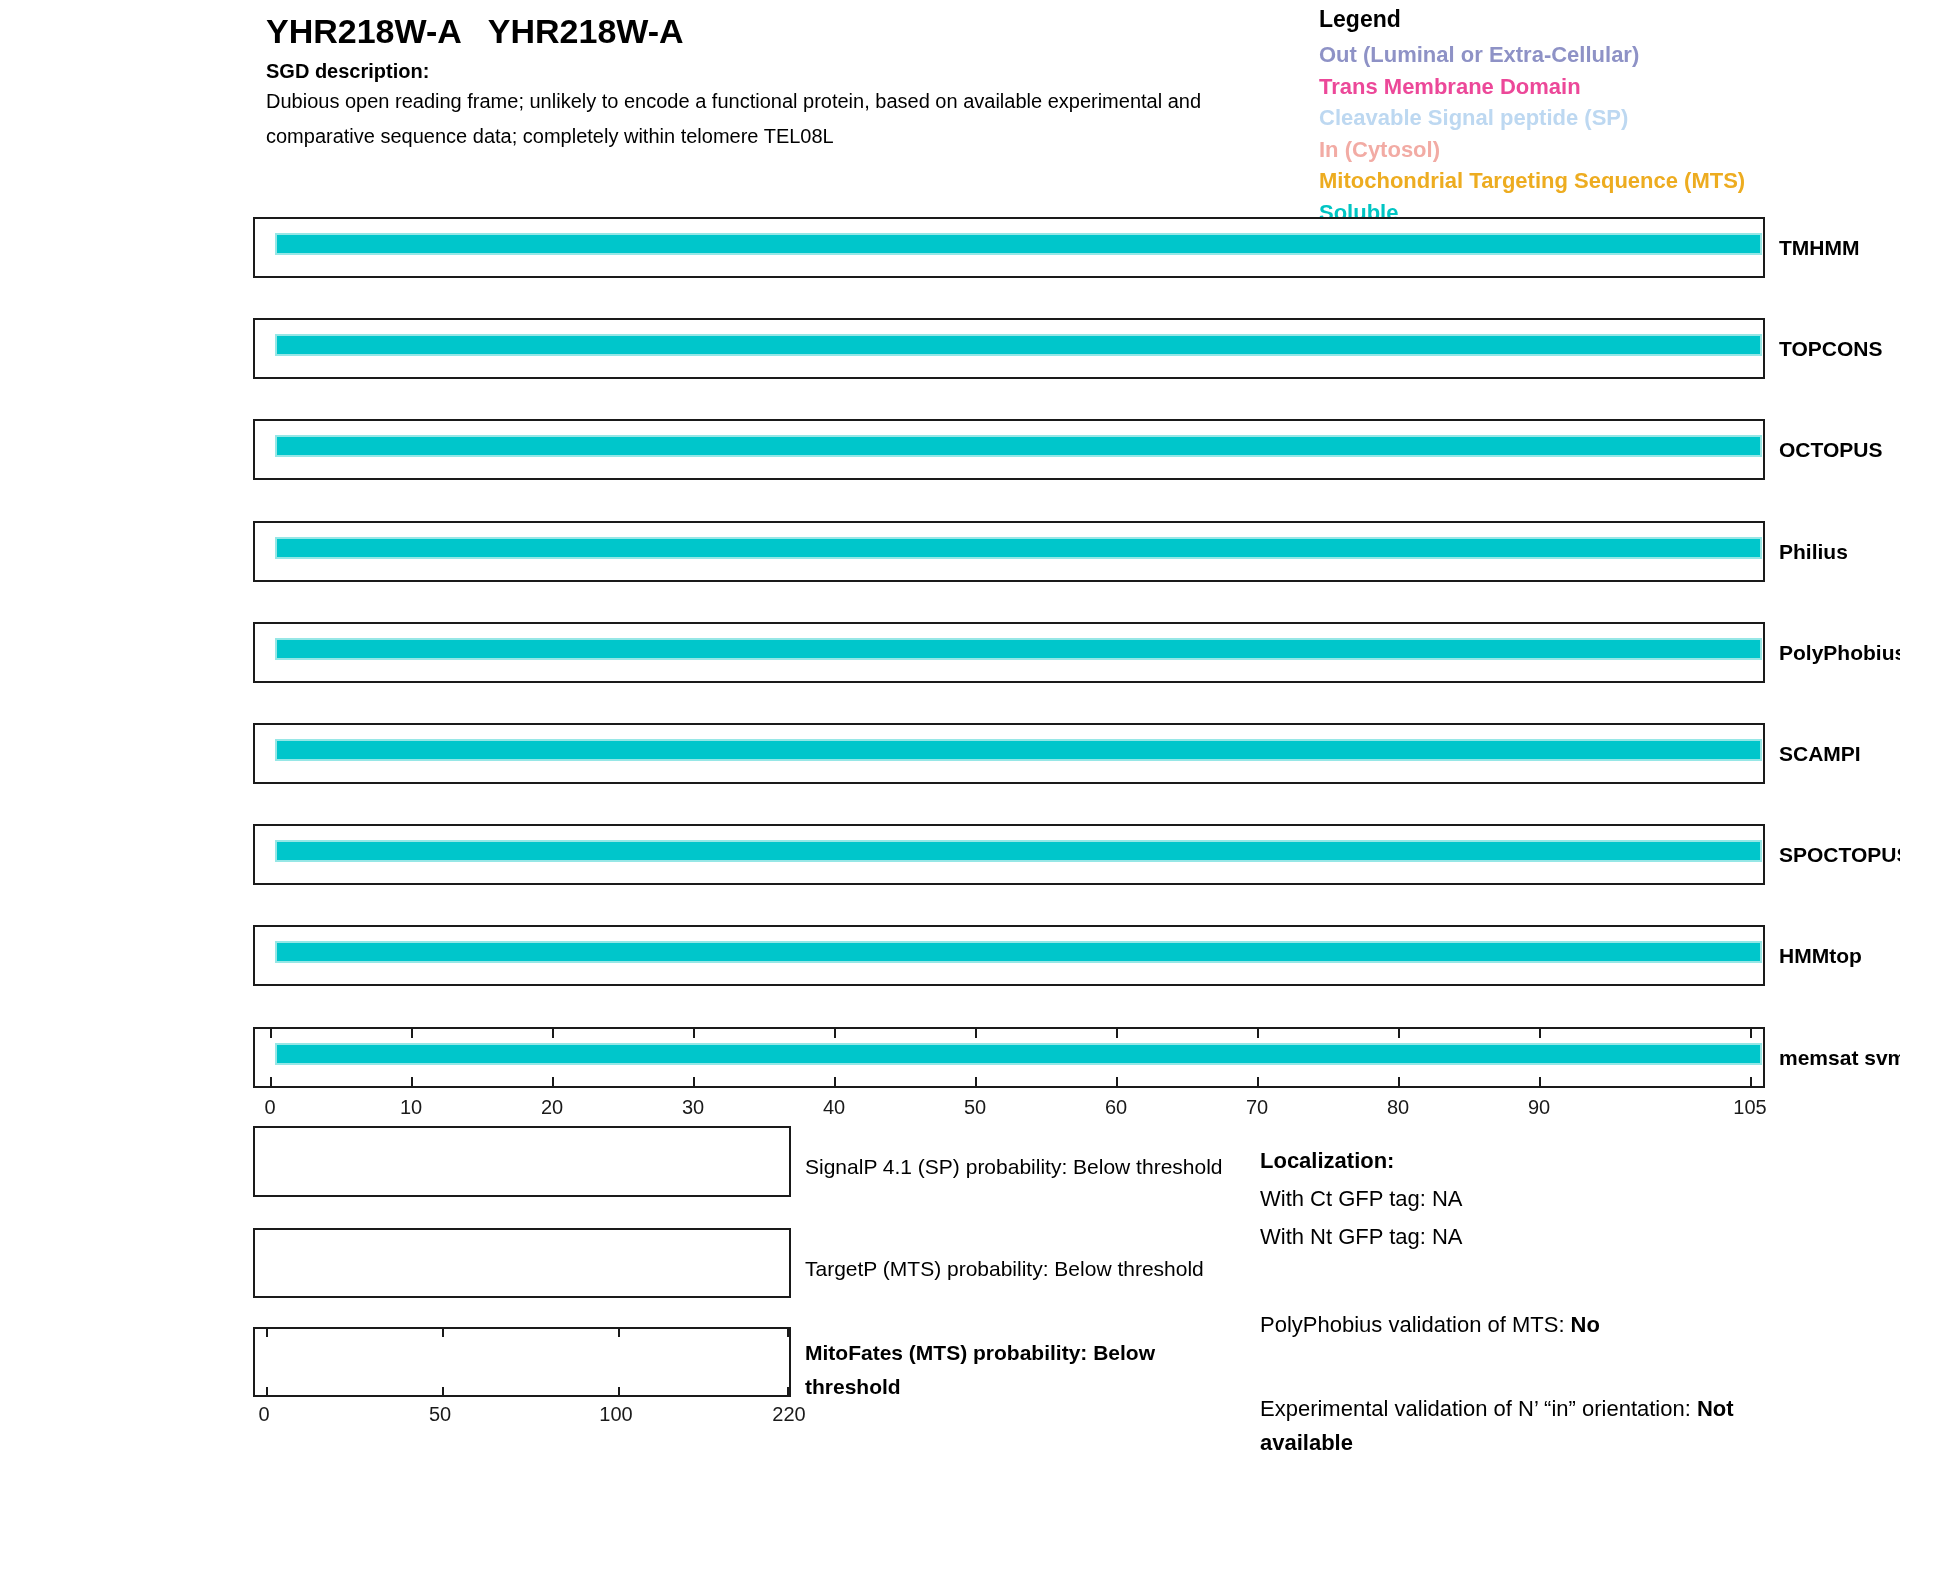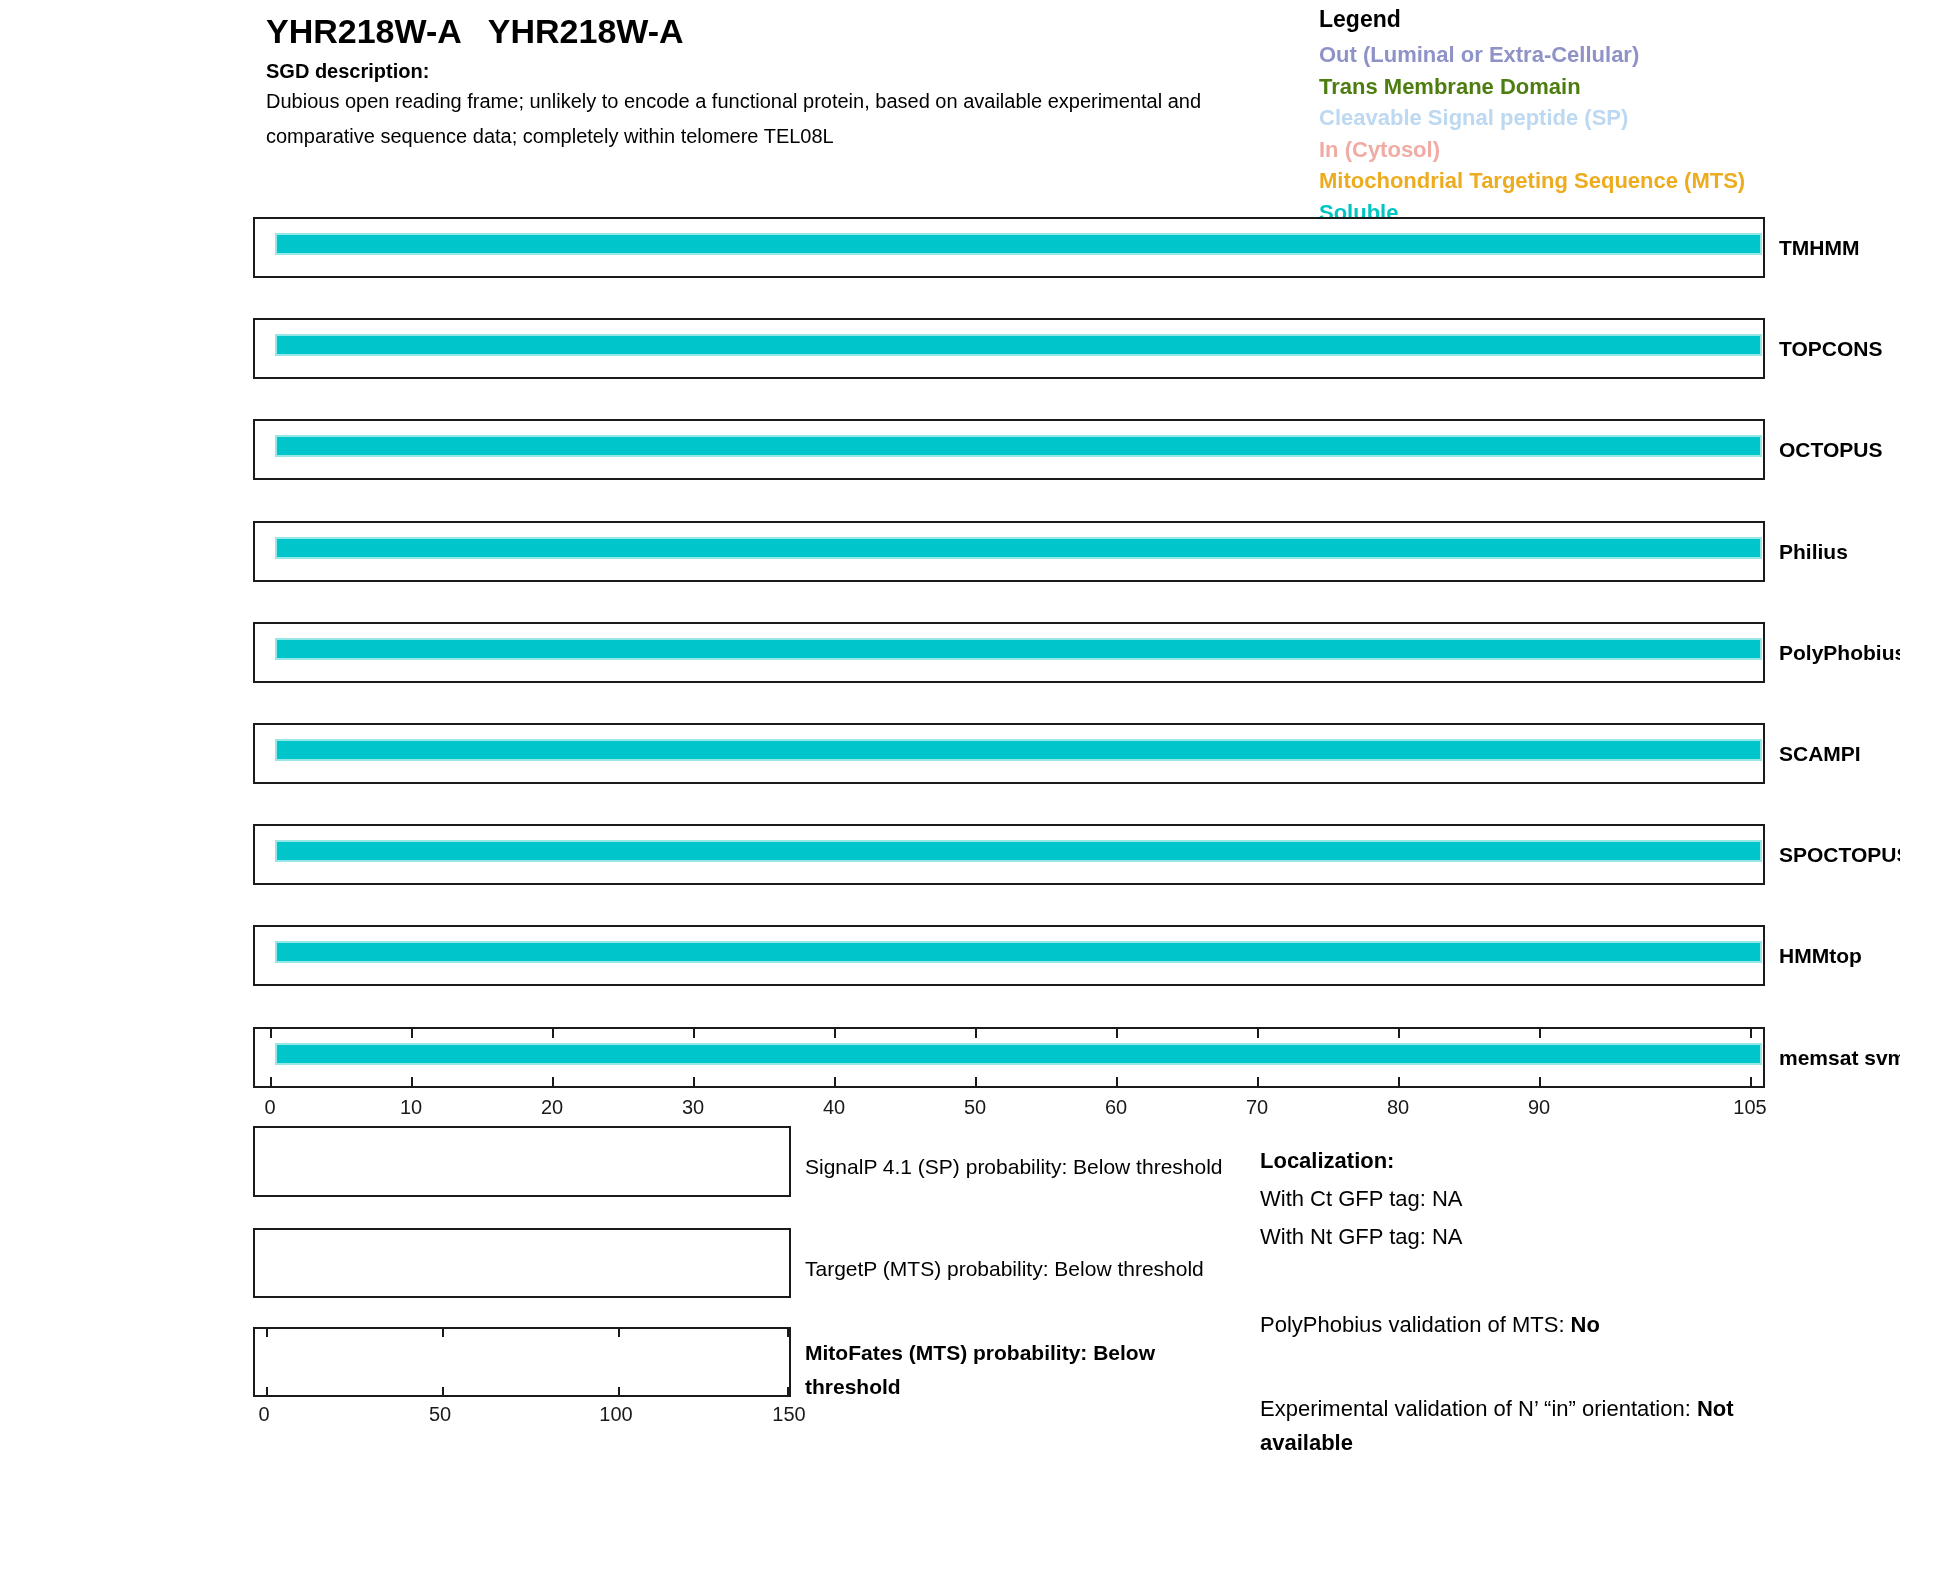--- a/index.html
+++ b/index.html
@@ -78,21 +78,21 @@
   <div class="abs sgd-heading">SGD description:</div>
   <div class="abs sgd-desc">
     <div>Dubious open reading frame; unlikely to encode a functional protein, based on available experimental and</div>
     <div>comparative sequence data; completely within telomere TEL08L</div>
   </div>
 
   <div class="abs legend-box">
     <div class="legend-title">Legend</div>
     <div class="legend-entries" id="legend-entries">
         <div class="legend-entry" style="color: rgb(142, 146, 198);">Out (Luminal or Extra-Cellular)</div>
-        <div class="legend-entry" style="color: #4d7c0f;">Trans Membrane Domain</div>
+        <div class="legend-entry" style="color: #ec4899;">Trans Membrane Domain</div>
         <div class="legend-entry" style="color: rgb(189, 216, 241);">Cleavable Signal peptide (SP)</div>
         <div class="legend-entry" style="color: rgb(242, 171, 164);">In (Cytosol)</div>
         <div class="legend-entry" style="color: rgb(237, 172, 32);">Mitochondrial Targeting Sequence (MTS)</div>
         <div class="legend-entry" style="color: rgb(0, 197, 195);">Soluble</div>
       </div>
   </div>
 
   <div id="tracks-layer">
       <div class="track-row" style="left: 253px; top: 217px; width: 1512px; height: 61px;">
         <div class="track-box" style="width: 1508px; height: 57px;">
@@ -197,21 +197,21 @@
         <div class="tick" style="left: 187px; top: 0px; height: 8px;"></div>
         <div class="tick" style="left: 187px; bottom: 0px; height: 8px;"></div>
         <div class="tick" style="left: 363px; top: 0px; height: 8px;"></div>
         <div class="tick" style="left: 363px; bottom: 0px; height: 8px;"></div>
         <div class="tick" style="left: 532px; top: 0px; height: 8px;"></div>
         <div class="tick" style="left: 532px; bottom: 0px; height: 8px;"></div>
       </div>
       <div class="axis-label" style="left: 229px; top: 1403px;">0</div>
       <div class="axis-label" style="left: 405px; top: 1403px;">50</div>
       <div class="axis-label" style="left: 581px; top: 1403px;">100</div>
-      <div class="axis-label" style="left: 754px; top: 1403px;">150</div>
+      <div class="axis-label" style="left: 754px; top: 1403px;">220</div>
       <div class="panel-label" style="left: 805px; top: 1336px; width: 352px; font-weight: bold;">MitoFates (MTS) probability: Below threshold</div>
     </div>
 
   <div class="loc-line loc-head" style="left:1260px; top:1148px;">Localization:</div>
   <div class="loc-line" style="left:1260px; top:1186px;">With Ct GFP tag: NA</div>
   <div class="loc-line" style="left:1260px; top:1224px;">With Nt GFP tag: NA</div>
   <div class="loc-line" style="left:1260px; top:1312px;">
     <span>PolyPhobius validation of MTS: </span><b>No</b>
   </div>
   <div class="loc-wrap" style="left:1260px; top:1392px; width:548px;">

